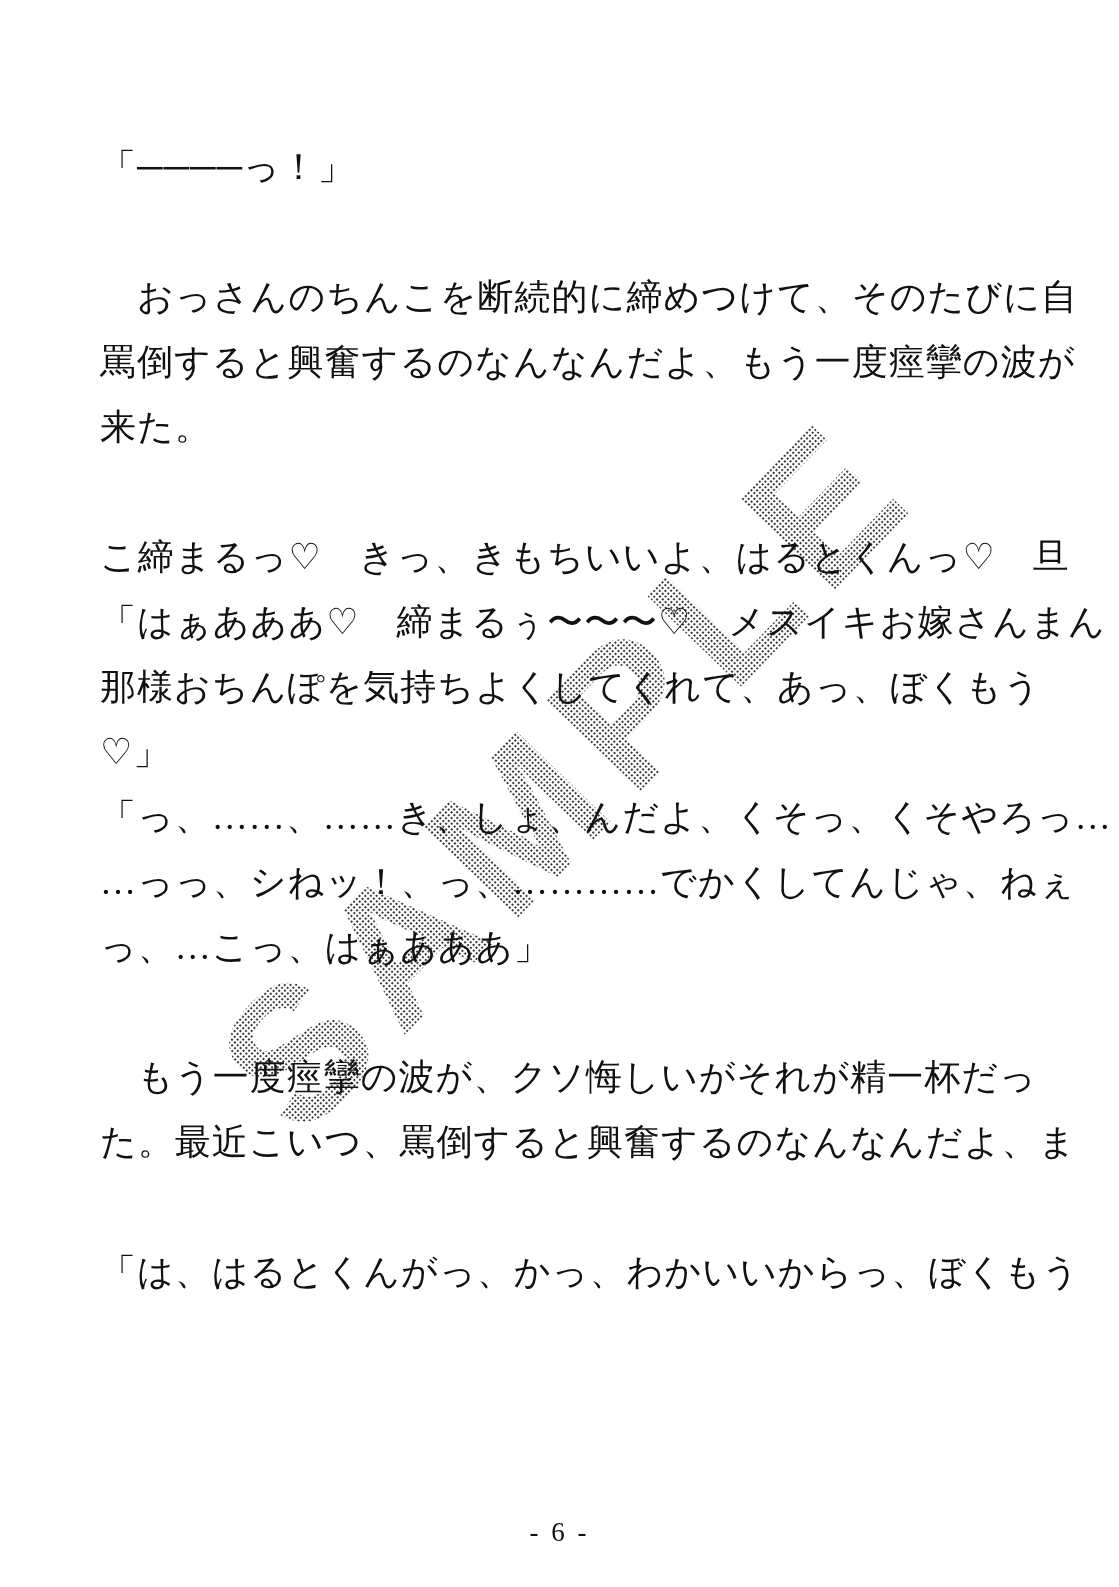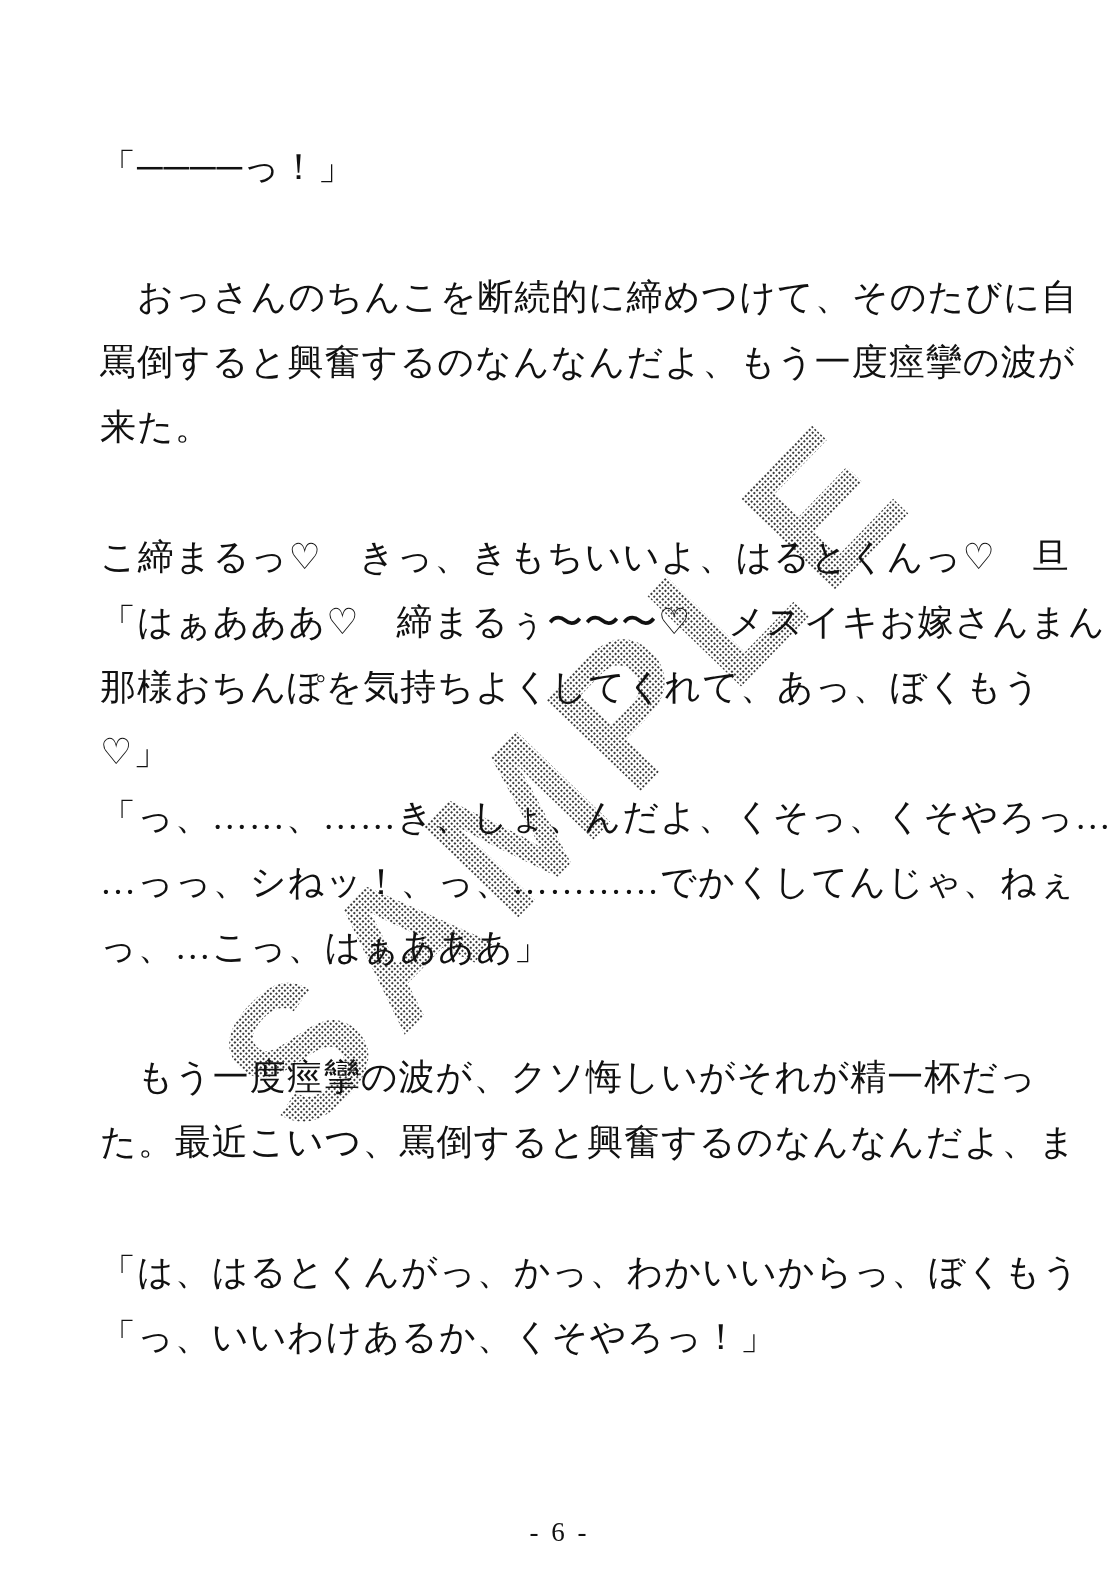--- a/index.html
+++ b/index.html
@@ -84,18 +84,17 @@
     <div class="line">那様おちんぽを気持ちよくしてくれて、あっ、ぼくもう</div>
     <div class="line">♡」</div>
     <div class="line">「っ、……、……き、しょ、んだよ、くそっ、くそやろっ…</div>
     <div class="line">…っっ、シねッ！、っ、…………でかくしてんじゃ、ねぇ</div>
     <div class="line">っ、…こっ、はぁあああ」</div>
     <div class="line"></div>
     <div class="line">　もう一度痙攣の波が、クソ悔しいがそれが精一杯だっ</div>
     <div class="line">た。最近こいつ、罵倒すると興奮するのなんなんだよ、ま</div>
     <div class="line"></div>
     <div class="line">「は、はるとくんがっ、かっ、わかいいからっ、ぼくもう</div>
-    <div class="line">「っ、いいわけあるか、くそやろっ！」</div>
   </div>
 
   <div class="footer">- 6 -</div>
 
 </div>
 
 </body></html>

